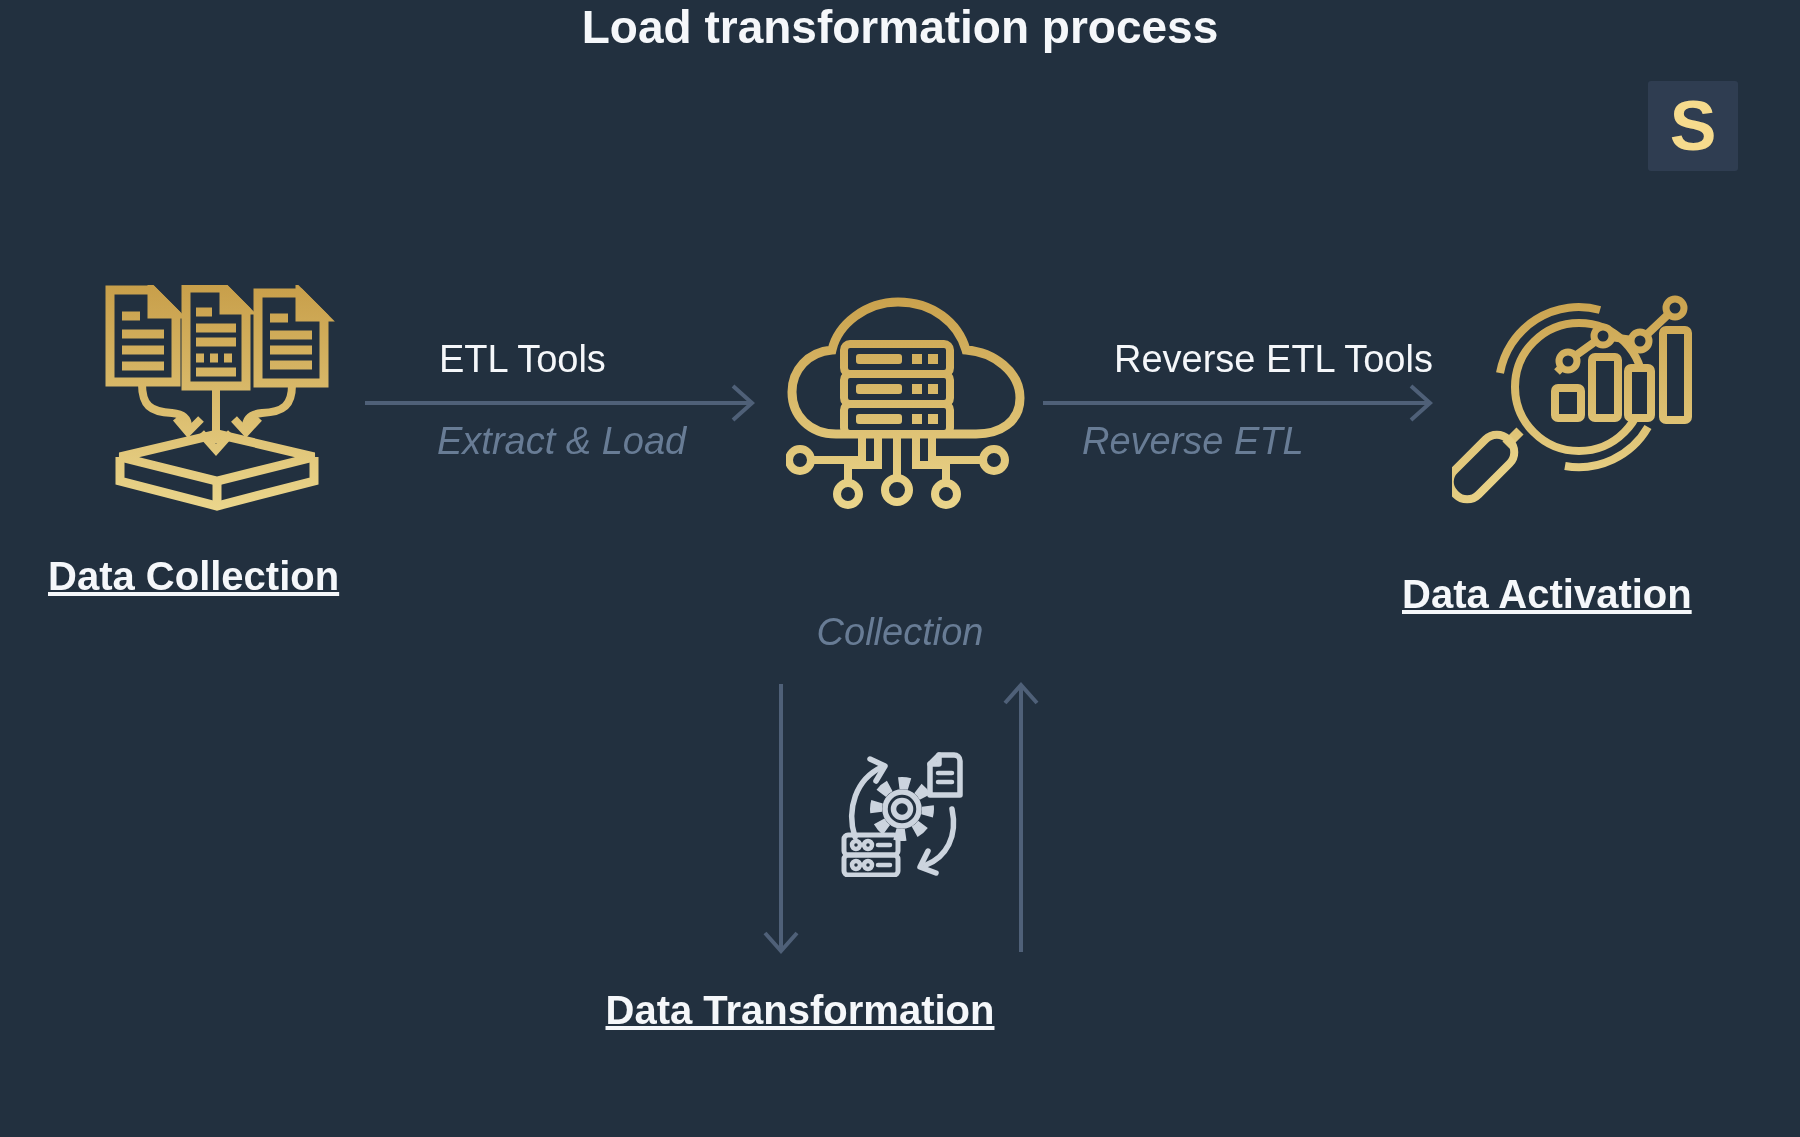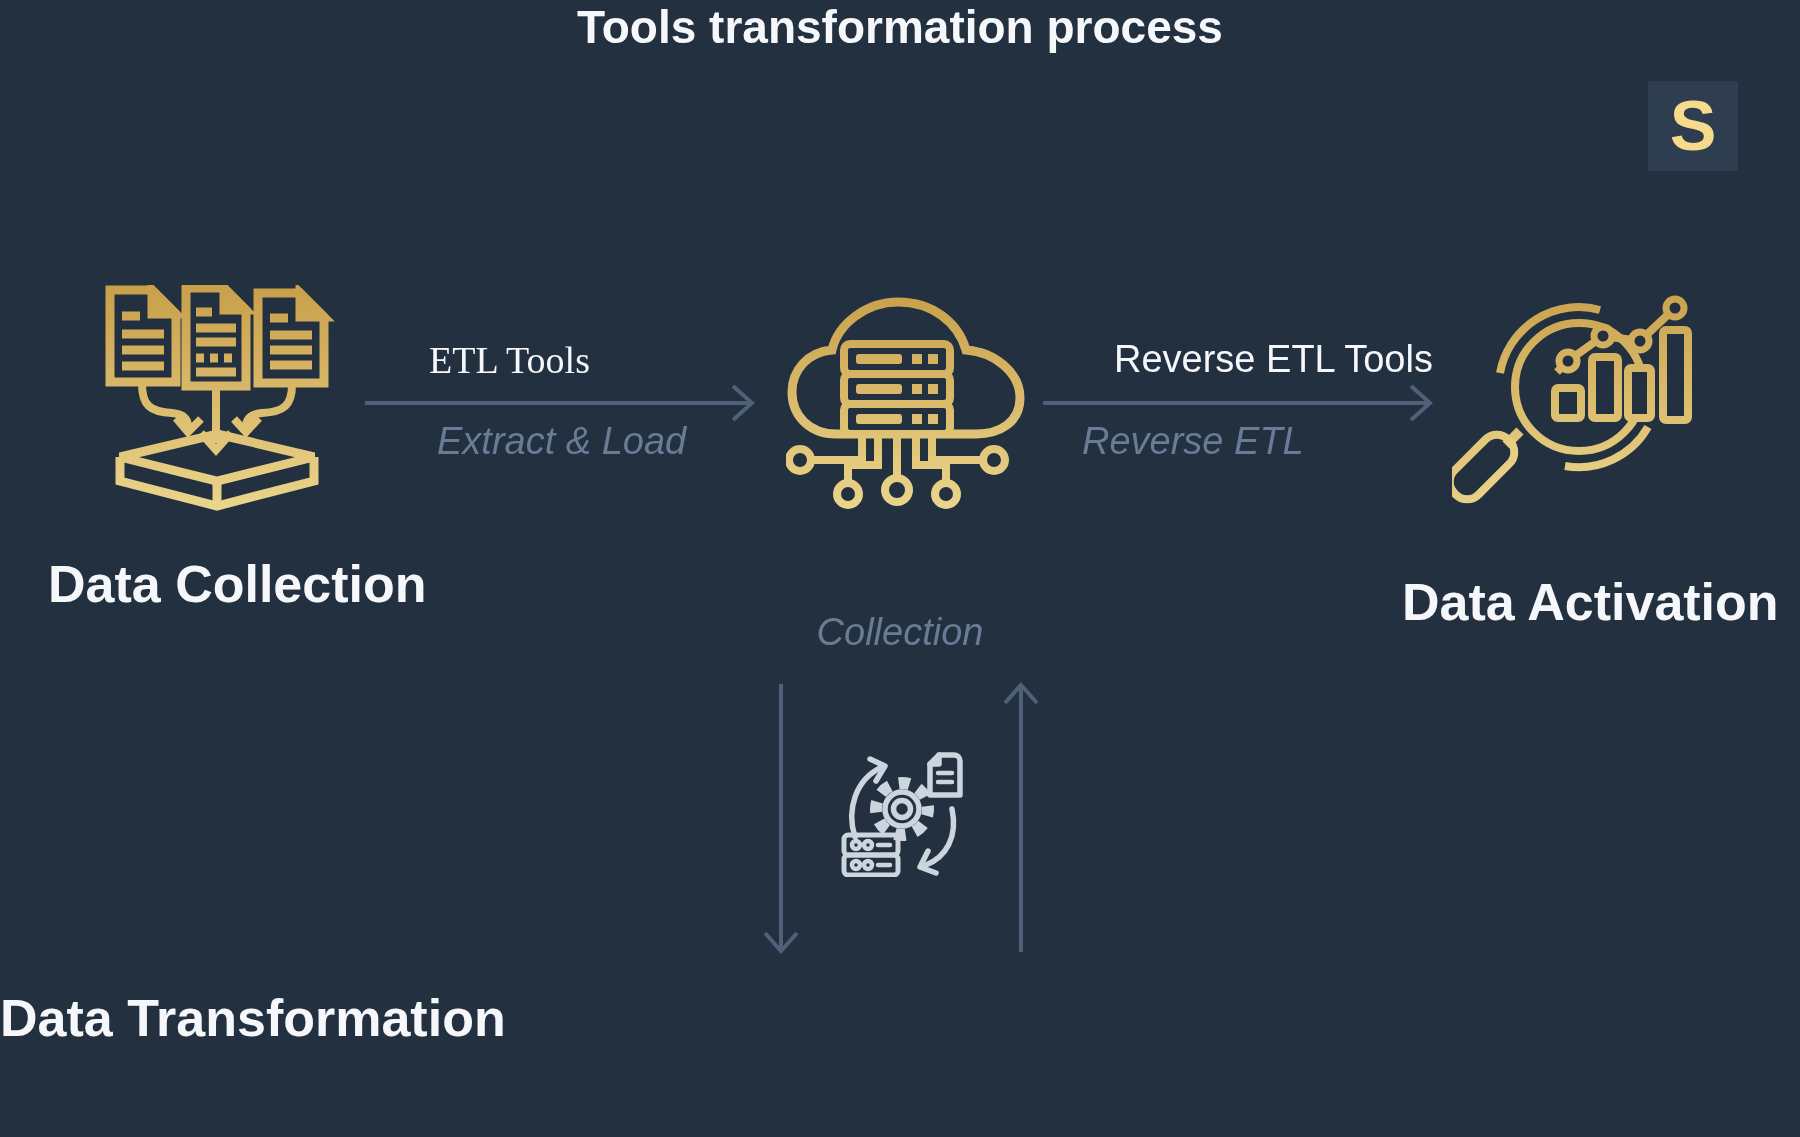--- a/index.html
+++ b/index.html
@@ -16,40 +16,40 @@
   .abs{position:absolute;}
   .title{
     left:0; top:98; width:1800px; text-align:center;
     font-size:46px; font-weight:700; color:var(--text-primary); letter-spacing:0px;
   }
   .logo{
     left:1648px; top:81px; width:90px; height:90px; background:var(--logo-bg);
     display:flex; align-items:center; justify-content:center; border-radius:3px;
   }
   .logo span{ font-size:70px; font-weight:700; color:var(--logo-letter); line-height:1; }
-  .node-label{ font-size:52px; font-weight:700; color:var(--text-primary); white-space:nowrap; }
+  .node-label{ font-size:40px; font-weight:700; color:var(--text-primary); white-space:nowrap;text-decoration:underline; }
   .lbl-collection{ left:48px; top:554px; }
   .lbl-activation{ left:1402px; top:572px; }
-  .lbl-transformation{ left:0; top:988px; width:1600px; }
+  .lbl-transformation{ left:0; top:988px; width:1600px; text-align:center; }
   .arrow-label{ font-size:38px; font-weight:500; white-space:nowrap; }
   .arrow-label.top{ color:var(--text-primary); }
   .arrow-label.bottom{ color:var(--text-muted);font-style:italic; }
-  .lbl-etl-top{ left:429px; top:338px;font-family:Liberation Serif, serif; }
+  .lbl-etl-top{ left:439px; top:338px; }
   .lbl-etl-bottom{ left:437px; top:420px; }
   .lbl-rev-top{ left:1082px; top:338px;margin-left:32px; }
   .lbl-rev-bottom{ left:1082px; top:420px; }
   .lbl-transform{ left:700px; top:611px; width:400px; text-align:center; color:var(--text-muted); }
   svg{ display:block; }
 </style>
 </head>
 <body>
 
 <div class="canvas">
 
-  <div class="abs title">Tools transformation process</div>
+  <div class="abs title">Load transformation process</div>
 
   <div class="abs logo">
     <span>S</span>
   </div>
 
   <svg class="abs" style="left:0;top:0" width="1800" height="1137" viewBox="0 0 1800 1137">
     <g stroke="var(--arrow)" stroke-width="4" fill="none">
       <g>
         <path d="M365,403 H750"></path>
         <path d="M733,386 L752,403 L733,420"></path>

